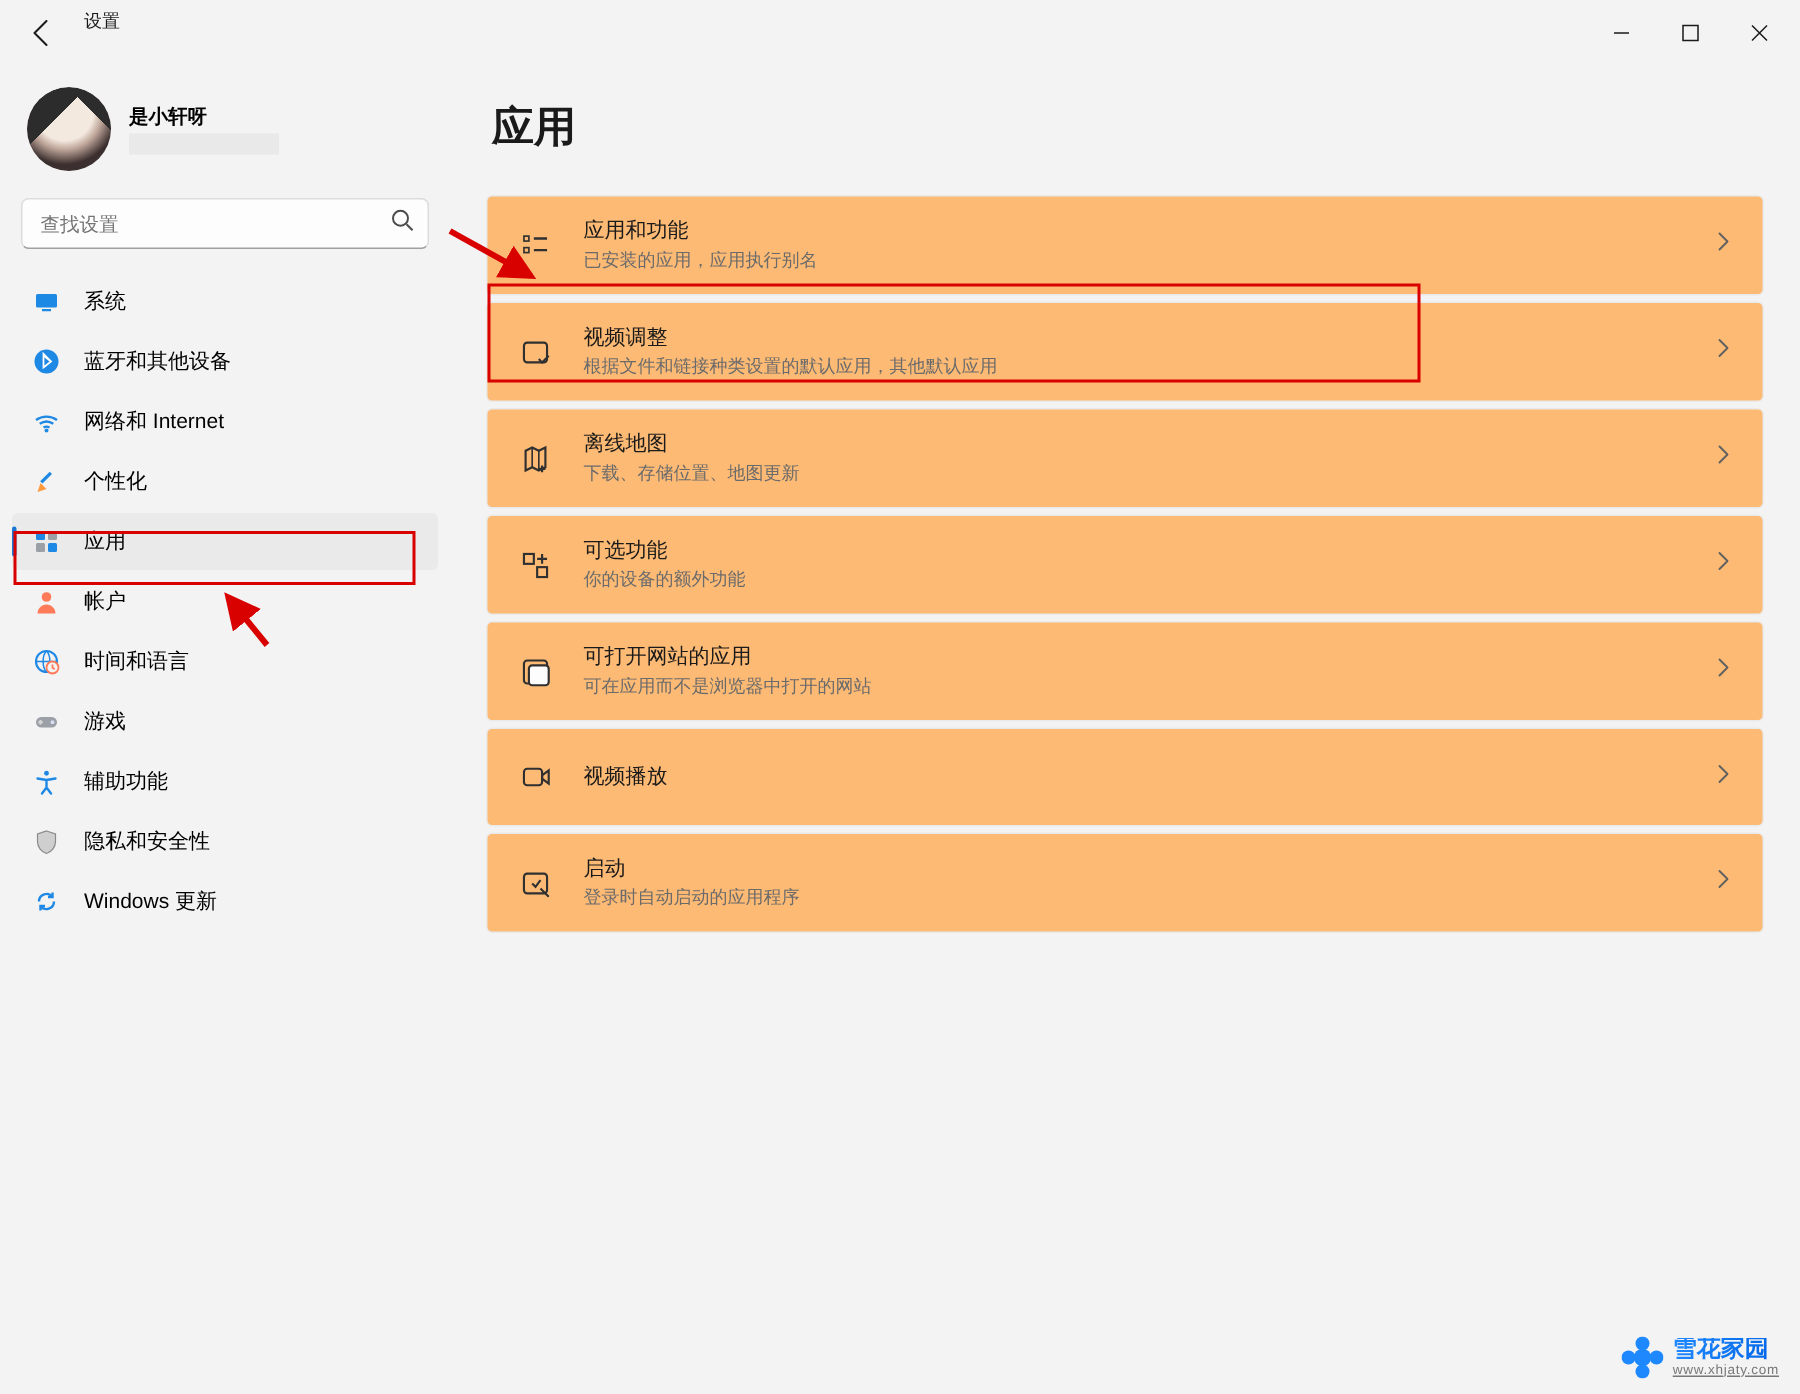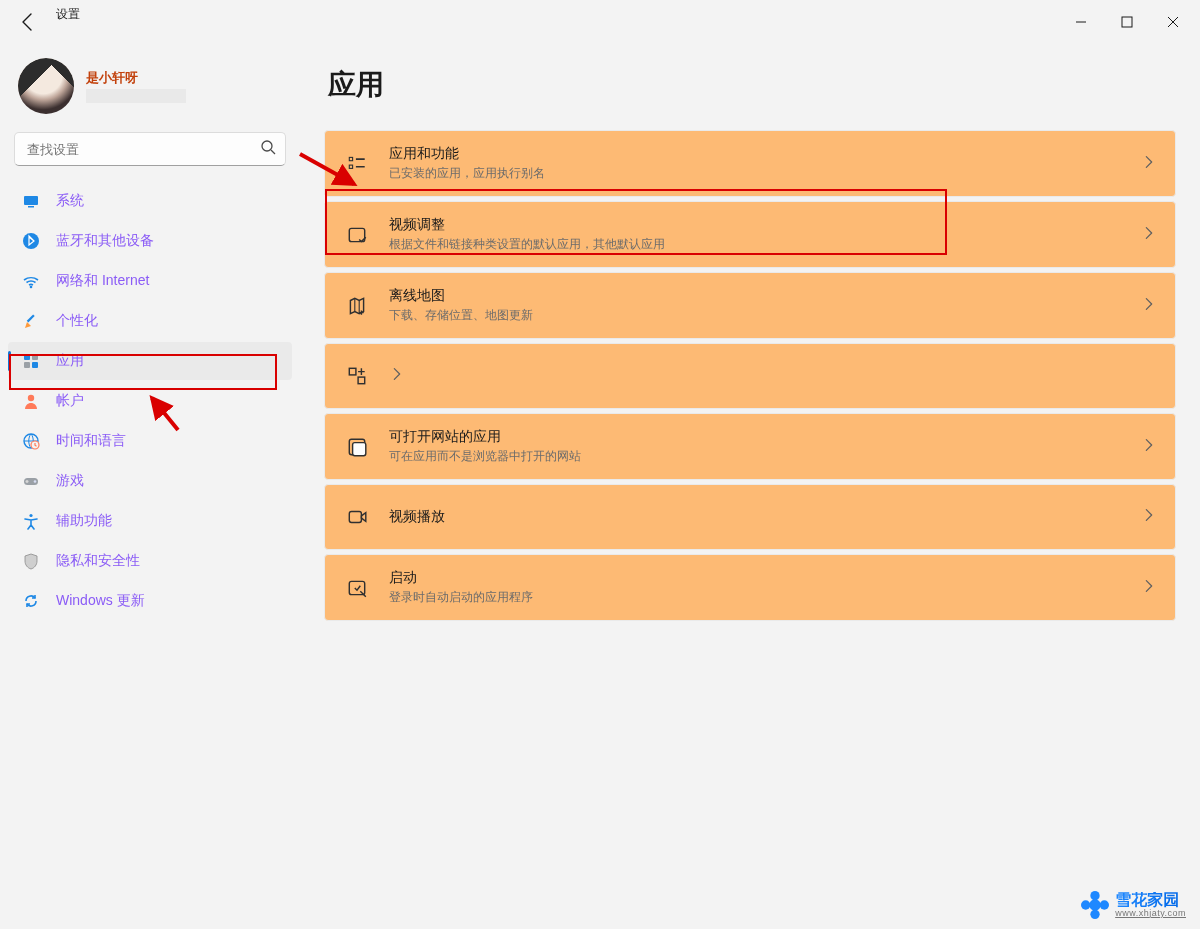--- a/index.html
+++ b/index.html
@@ -24,37 +24,37 @@
       background: radial-gradient(circle at 45% 30%, #f4e9df 38%, #bfa69a 50%, #3b2f2f 70%);
       flex-shrink: 0; position: relative; overflow: hidden;
     }
     .avatar::after{
       content:""; position:absolute; inset:0;
       background: linear-gradient(135deg, #2c2c2c 0 36%, transparent 36%),
                   linear-gradient(-135deg, #2c2c2c 0 26%, transparent 26%);
       border-radius:50%;
     }
     .profile-text { display: flex; flex-direction: column; gap: 2px; }
-    .profile-name { font-size: 13px; font-weight: 600; color: #c2410c; }
+    .profile-name { font-size: 13px; font-weight: 600; color: #000000; }
     .profile-sub { font-size: 12px; color: #888; background: #e9e9e9; padding: 1px 4px; width: 100px; height: 14px; filter: blur(0.5px); }
 
     .search { margin: 0 6px 16px 6px; position: relative; }
     .search input {
       width: 100%; height: 34px; border-radius: 5px;
       border: 1px solid #dcdcdc; background: #fdfdfd;
       padding: 0 34px 0 12px; font-size: 13px; color: #3b82f6;
       border-bottom: 1.5px solid #a0a0a0;
     }
     .search-ico { position: absolute; right: 10px; top: 50%; transform: translateY(-50%); color: #4a4a4a; }
 
     .nav { display: flex; flex-direction: column; gap: 2px; margin-top: 4px; position: relative; }
     .nav-item {
       display: flex; align-items: center; gap: 16px;
       height: 38px; padding: 0 14px; border-radius: 4px;
-      font-size: 14px; color: #8b5cf6; cursor: pointer;
+      font-size: 14px; color: #000000; cursor: pointer;
       position: relative;
     }
     .nav-item.selected { background: #eaeaea; }
     .nav-item.selected::before{
       content:""; position:absolute; left:0; top:9px; bottom:9px; width:3px;
       background:#1976d2; border-radius:3px;
     }
     .nav-ico { width: 18px; height: 18px; display: flex; align-items: center; justify-content: center; flex-shrink: 0; font-size: 16px; }
 
     
@@ -385,20 +385,24 @@
     <span class="chev"><svg width="16" height="20" viewBox="0 0 18 20">
               <use href="#i-chevron"></use>
             </svg></span>
         </div>
         <div class="card">
     <span class="card-ico">
             <svg width="22" height="22" viewBox="0 0 20 20">
               <use href="#c-optional"></use>
             </svg>
           </span>
+    <div class="card-text">
+      <span class="card-title">可选功能</span>
+      <span class="card-sub">你的设备的额外功能</span>
+    </div>
     <span class="chev"><svg width="16" height="20" viewBox="0 0 18 20">
               <use href="#i-chevron"></use>
             </svg></span>
         </div>
         <div class="card">
     <span class="card-ico">
             <svg width="22" height="22" viewBox="0 0 20 20">
               <use href="#c-web"></use>
             </svg>
           </span>

